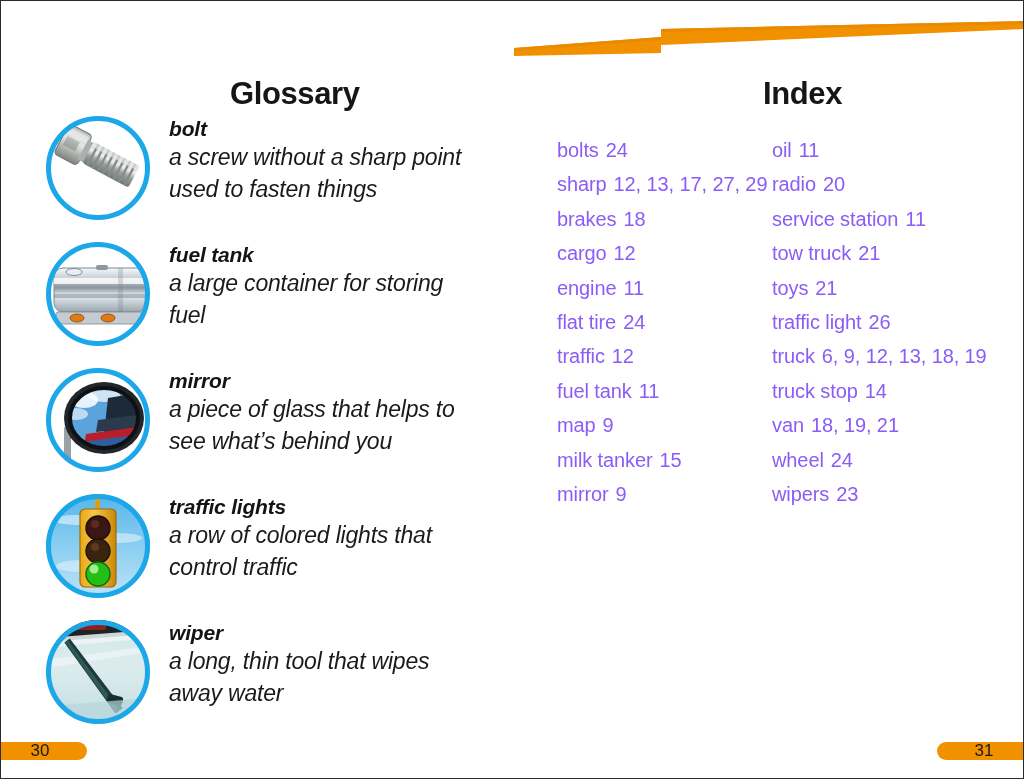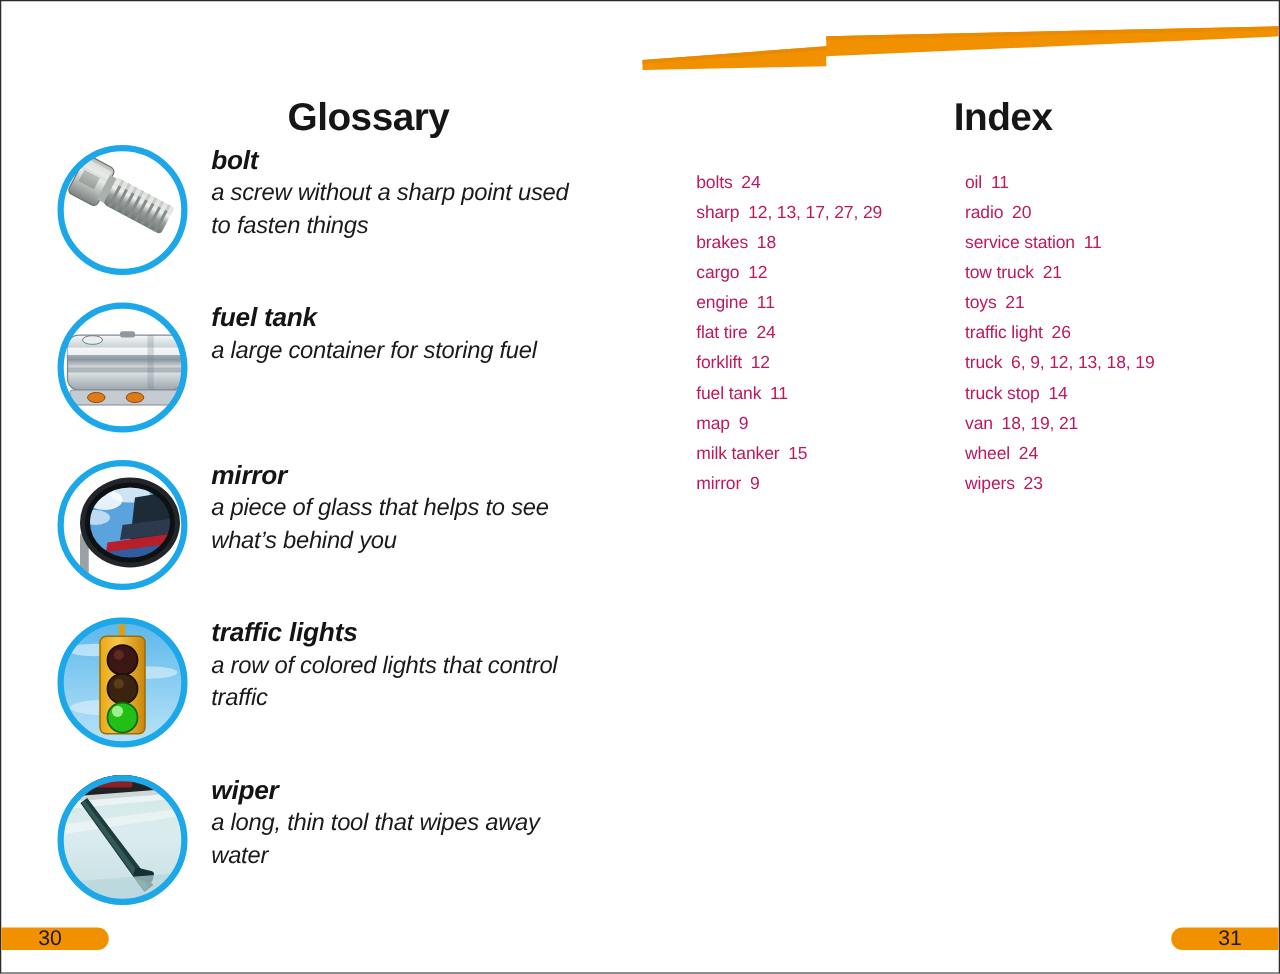--- a/index.html
+++ b/index.html
@@ -86,40 +86,40 @@
     padding-left: 10px;
   }
   .term {
     font-weight: bold;
     font-size: 21px;
     color: #141414;
     line-height: 1.18;
     letter-spacing: -0.2px;
   }
   .definition {
-    font-size: 19px;
+    font-size: 23px;
     color: #1a1a1a;
     line-height: 1.38;
     letter-spacing: -0.2px;
     max-width: 300px;
   }
 
   
   .index-cols {
     position: absolute;
     left: 556px;
     top: 132px;
     width: 430px;
     display: flex;
     gap: 0px;
   }
   .index-col { width: 222px; }
   .index-entry {
-    font-size: 14px;
-    color: #be185d;
+    font-size: 20px;
+    color: #8b5cf6;
     line-height: 1.72;
     letter-spacing: -0.1px;
     white-space: nowrap;
   }
   .index-entry .pages { margin-left: 7px; }
 
   
   .page-tab {
     position: absolute;
     bottom: 18px;
@@ -349,21 +349,21 @@
 
   <div class="index-cols">
 
     <div class="index-col">
       <div class="index-entry"><span>bolts</span><span class="pages">24</span></div>
       <div class="index-entry"><span>sharp</span><span class="pages">12, 13, 17, 27, 29</span></div>
       <div class="index-entry"><span>brakes</span><span class="pages">18</span></div>
       <div class="index-entry"><span>cargo</span><span class="pages">12</span></div>
       <div class="index-entry"><span>engine</span><span class="pages">11</span></div>
       <div class="index-entry"><span>flat tire</span><span class="pages">24</span></div>
-      <div class="index-entry"><span>forklift</span><span class="pages">12</span></div>
+      <div class="index-entry"><span>traffic</span><span class="pages">12</span></div>
       <div class="index-entry"><span>fuel tank</span><span class="pages">11</span></div>
       <div class="index-entry"><span>map</span><span class="pages">9</span></div>
       <div class="index-entry"><span>milk tanker</span><span class="pages">15</span></div>
       <div class="index-entry"><span>mirror</span><span class="pages">9</span></div>
     </div>
 
     <div class="index-col">
       <div class="index-entry"><span>oil</span><span class="pages">11</span></div>
       <div class="index-entry"><span>radio</span><span class="pages">20</span></div>
       <div class="index-entry"><span>service station</span><span class="pages">11</span></div>

